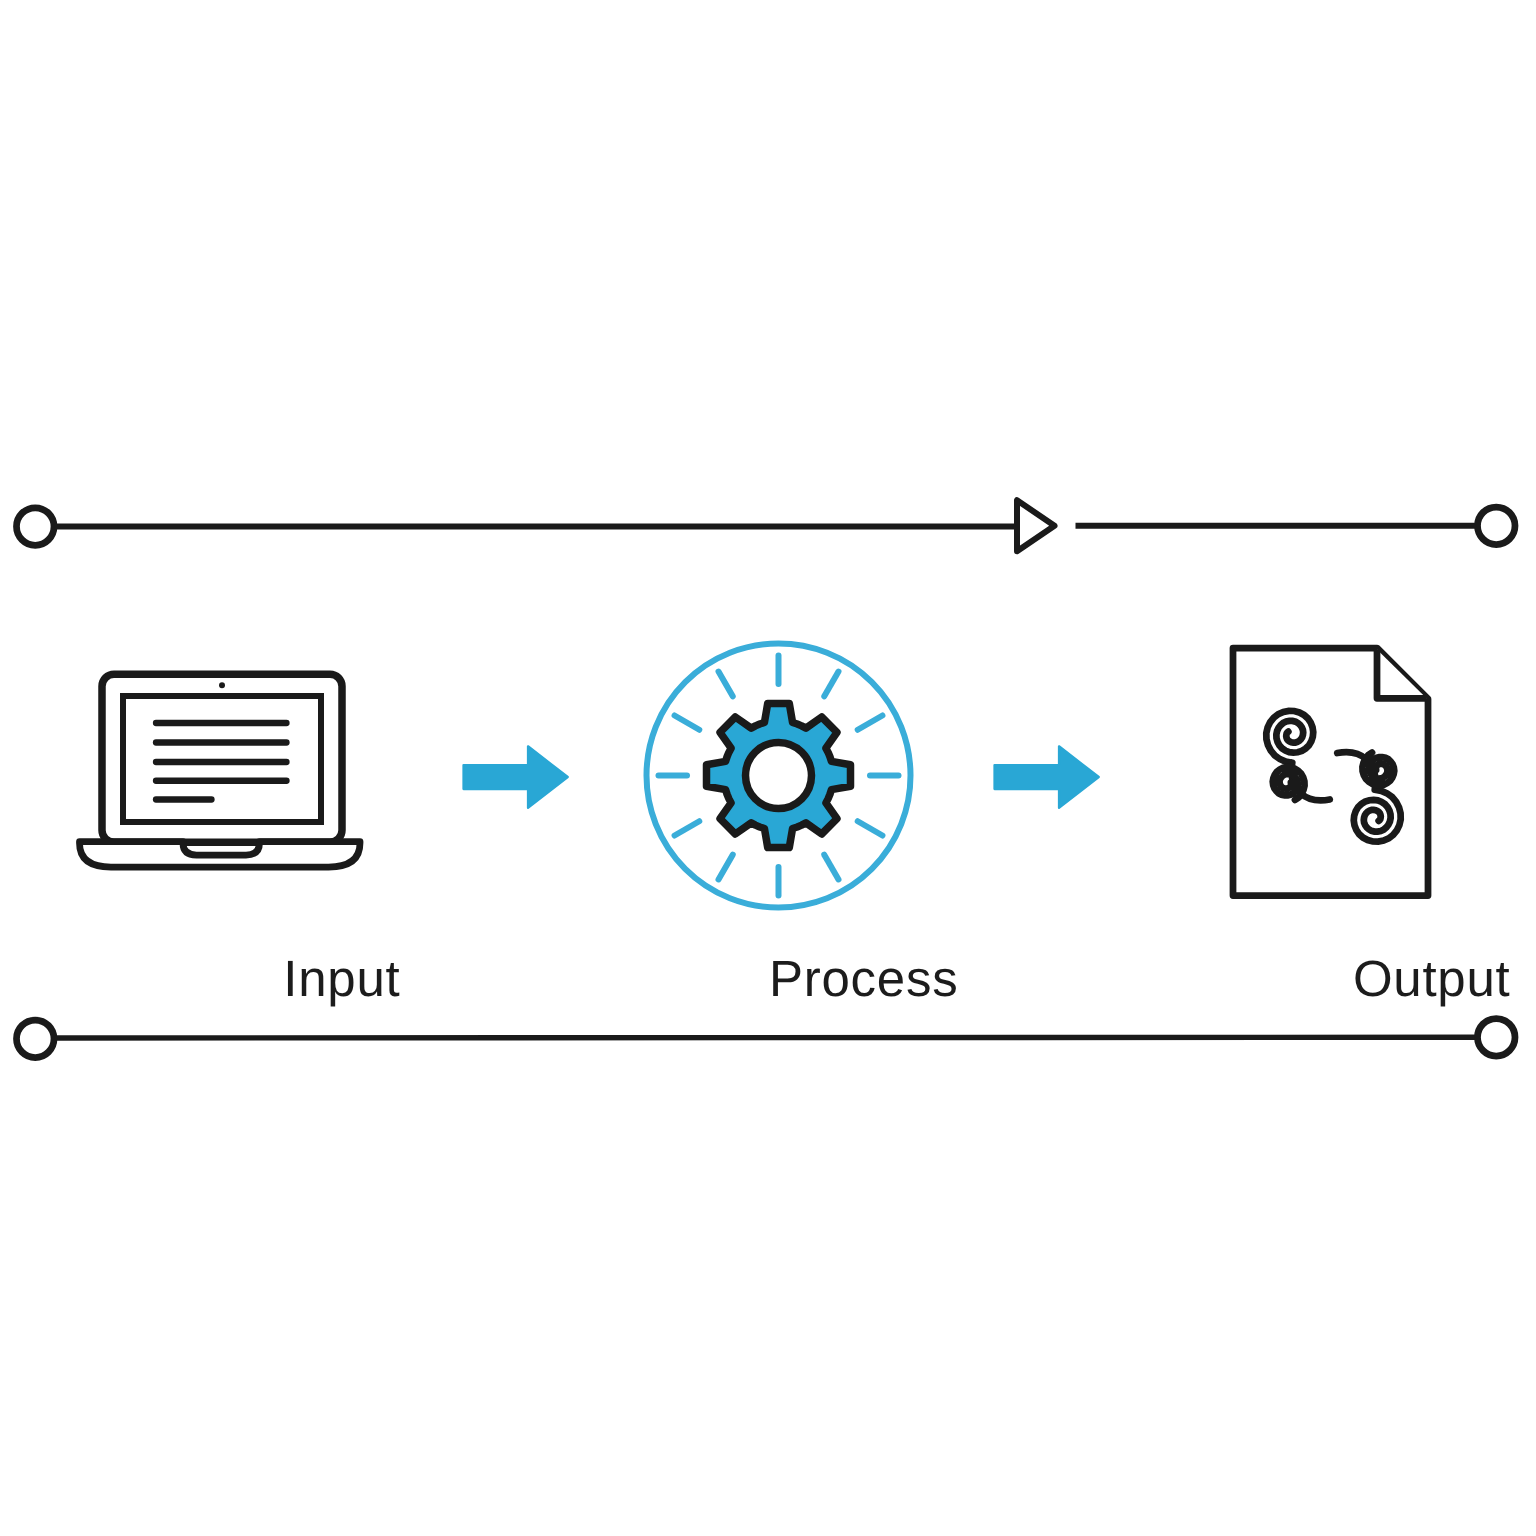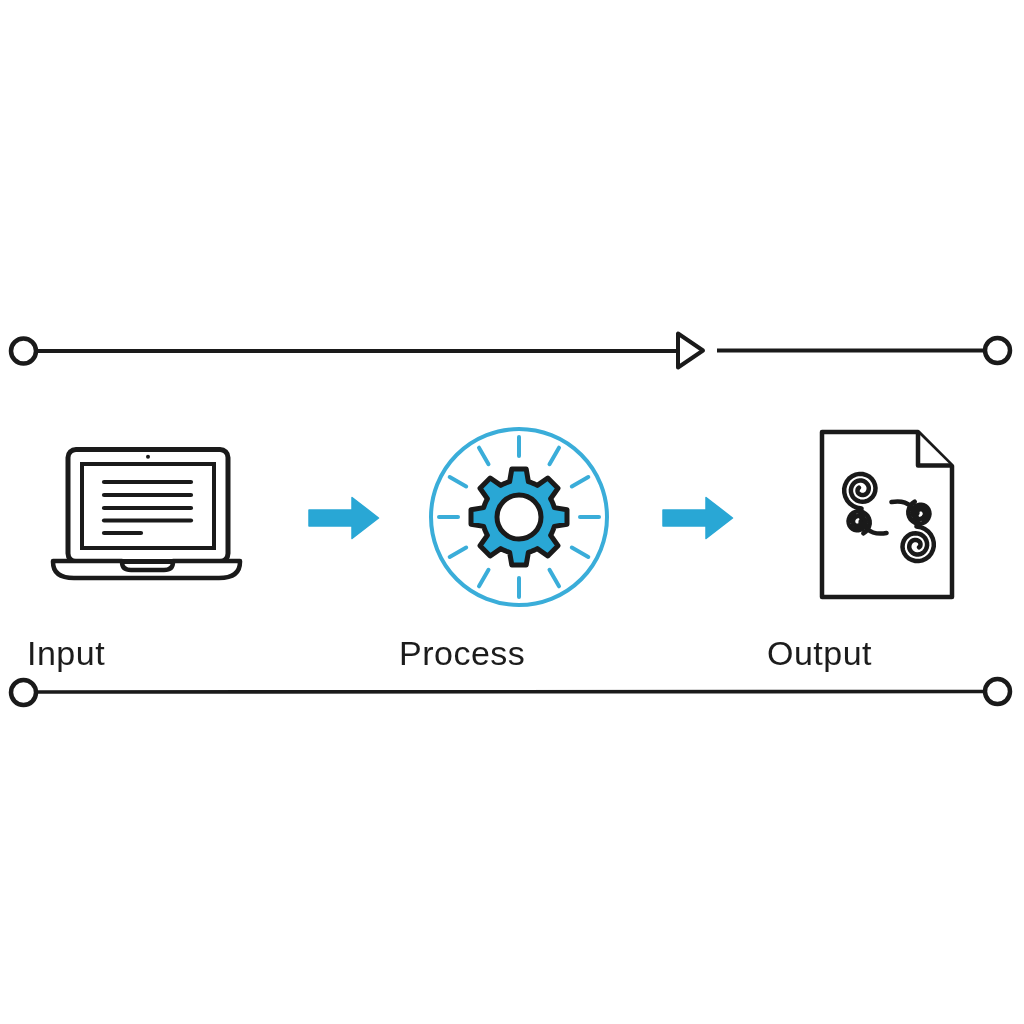--- a/index.html
+++ b/index.html
@@ -19,21 +19,21 @@
   }
   svg{position:absolute;left:0;top:0;}
   .ink-fill{fill:var(--ink);}
   .white-fill{fill:#ffffff;}
   .accent-fill{fill:var(--accent);}
   .light-stroke{stroke:var(--accent-light);fill:none;}
   .stage-label{
     position:absolute;
     width:240px;
     top:634px;
-    text-align:left;
+    text-align:right;
     font-size:34px;
     font-weight:400;
     color:var(--text);
     letter-spacing:0.5px;
     user-select:none;
   }
   .label-input{left:27px;}
   .label-process{left:399px;}
   .label-output{left:767px;}
 </style>

